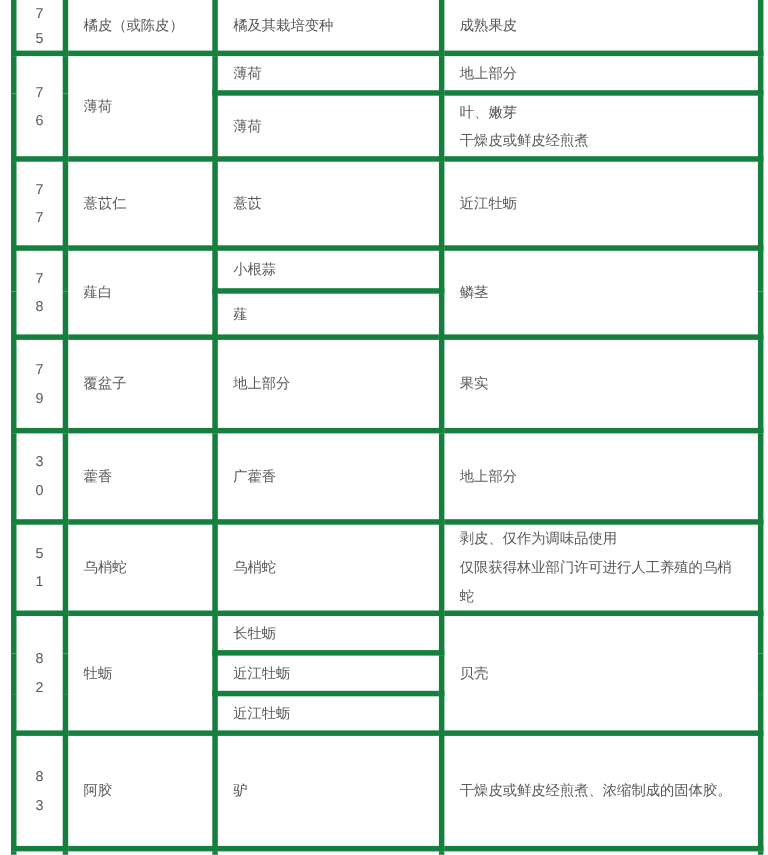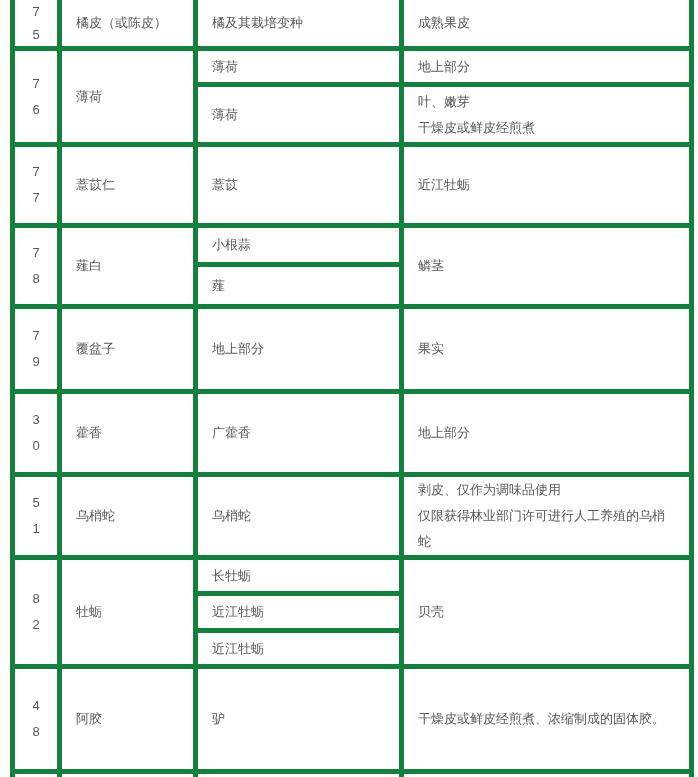--- a/index.html
+++ b/index.html
@@ -143,21 +143,21 @@
     <tr style="height:37px">
       <td class="c-source">近江牡蛎</td>
     </tr>
 
     <tr style="height:36px">
       <td class="c-source">近江牡蛎</td>
     </tr>
 
     <tr style="height:105px">
       <td class="c-num">
-            <div class="num-stack">48</div>
+            <div class="num-stack">83</div>
           </td>
       <td class="c-name">阿胶</td>
       <td class="c-source">驴</td>
       <td class="c-part pre">干燥皮或鲜皮经煎煮、浓缩制成的固体胶。</td>
     </tr>
 
     <tr class="last-row" style="height:40px">
       <td class="c-num"></td>
       <td class="c-name"></td>
       <td class="c-source"></td>

